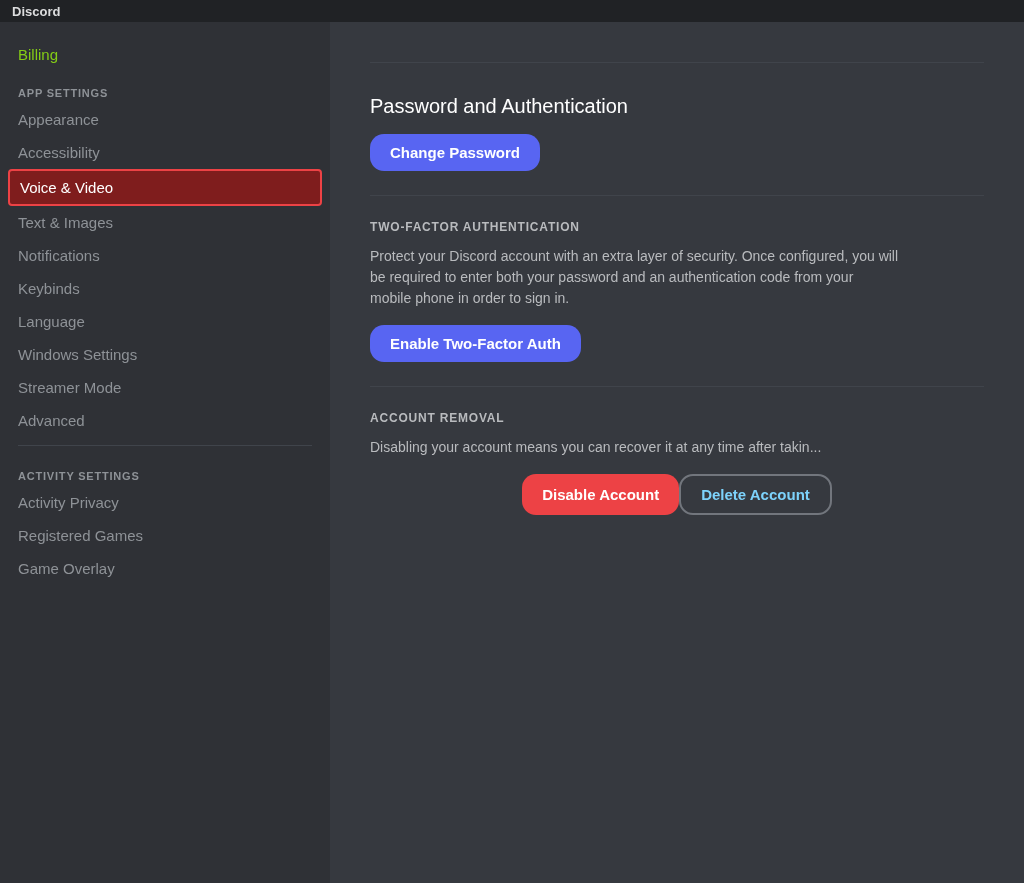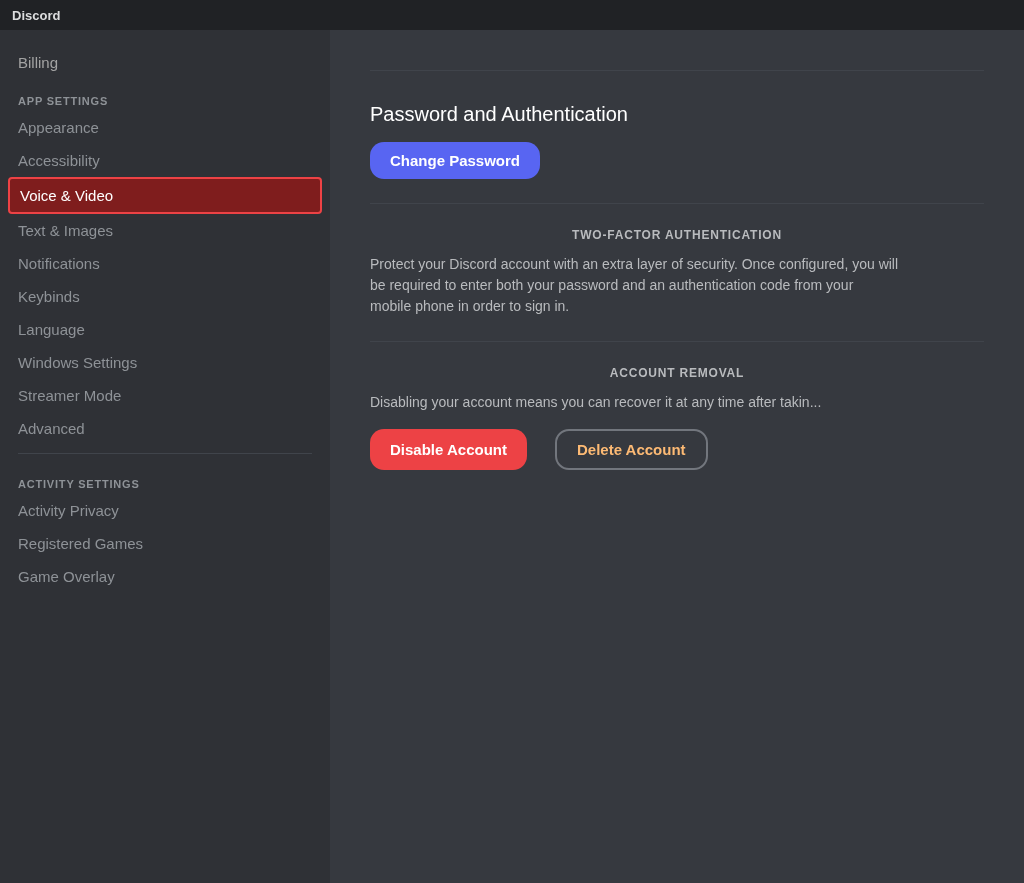--- a/index.html
+++ b/index.html
@@ -8,21 +8,21 @@
       background: #2f3136;
       color: #dcddde;
       width: 1024px;
       height: 883px;
       overflow: hidden;
       display: flex;
       flex-direction: column;
     }
     .title-bar {
       background: #202225;
-      height: 30px;
+      height: 22px;
       display: flex;
       align-items: center;
       padding: 0 12px;
       flex-shrink: 0;
     }
     .title-bar-text {
       color: #dcddde;
       font-size: 13px;
       font-weight: 600;
     }
@@ -96,57 +96,57 @@
     .btn-primary {
       background: #5865f2;
       color: #fff;
     }
     .btn-danger {
       background: #ed4245;
       color: #fff;
     }
     .btn-outline-danger {
       background: transparent;
-      color: #fdba74;
+      color: #7dd3fc;
       border: 2px solid #72767d;
     }
     .sub-section-label {
       font-size: 12px;
       font-weight: 700;
       letter-spacing: 0.8px;
       text-transform: uppercase;
       color: #b9bbbe;
       margin-bottom: 12px;
-      text-align: center;
     }
     .sub-section-desc {
       font-size: 14px;
       color: #b9bbbe;
       line-height: 1.5;
       margin-bottom: 16px;
     }
     .account-removal-section {
     }
     .removal-buttons {
       display: flex;
-      gap: 28px;
+      gap: 0;
       margin-top: 12px;
+      justify-content: center;
     }
   </style>
 </head>
 <body>
 
 <div class="title-bar">
   <span class="title-bar-text">Discord</span>
 </div>
 
 <div class="main-layout">
 
   <div class="sidebar">
-    <div class="sidebar-item" style="color:#a3a3a3;align-items:center;">
+    <div class="sidebar-item" style="color:#84cc16;align-items:center;">
       <span>Billing</span>
     </div>
 
     <div class="sidebar-section-label">APP SETTINGS</div>
 
     <div class="sidebar-item">
       <span>Appearance</span>
     </div>
 
     <div class="sidebar-item">
@@ -211,20 +211,21 @@
 
     <div class="divider"></div>
 
     <div class="sub-section-label">TWO-FACTOR AUTHENTICATION</div>
     <p class="sub-section-desc">
       <span>Protect your Discord account with an extra layer of security. Once configured, you will</span><br>
       <span>be required to enter both your password and an authentication code from your</span><br>
       <span>mobile phone in order to sign in.</span>
     </p>
 
+    <button class="btn btn-primary">Enable Two-Factor Auth</button>
 
     <div class="divider"></div>
 
     <div class="account-removal-section">
       <div class="sub-section-label">ACCOUNT REMOVAL</div>
       <p class="sub-section-desc">Disabling your account means you can recover it at any time after takin...</p>
       <div class="removal-buttons">
         <button class="btn btn-danger">Disable Account</button>
         <button class="btn btn-outline-danger">Delete Account</button>
       </div>

